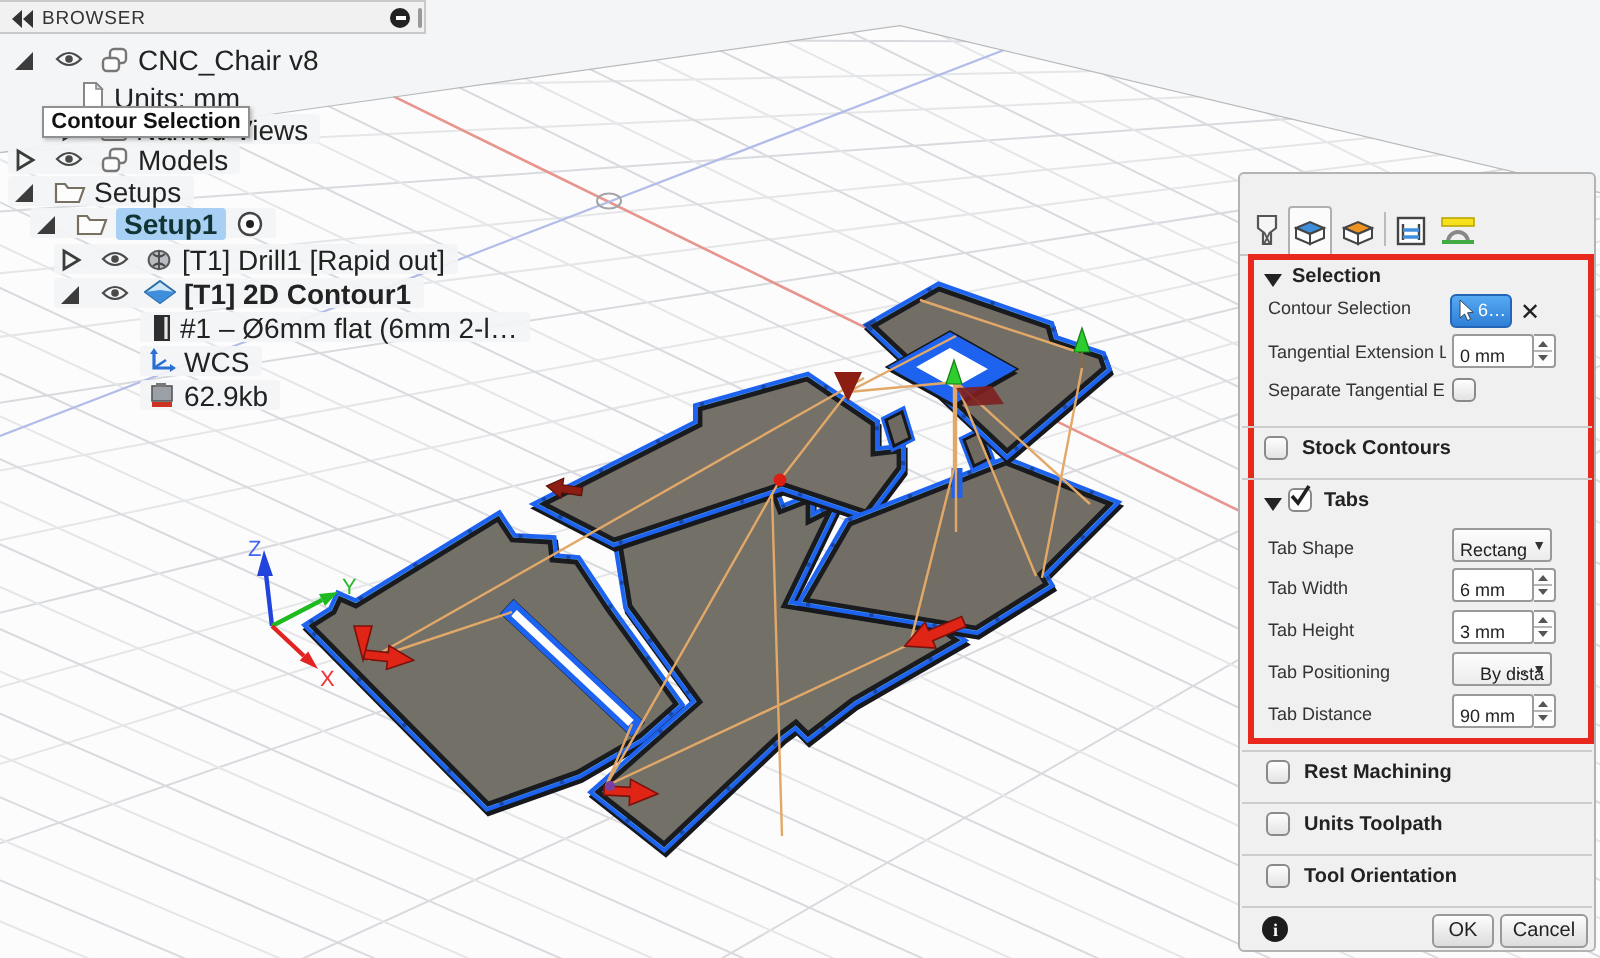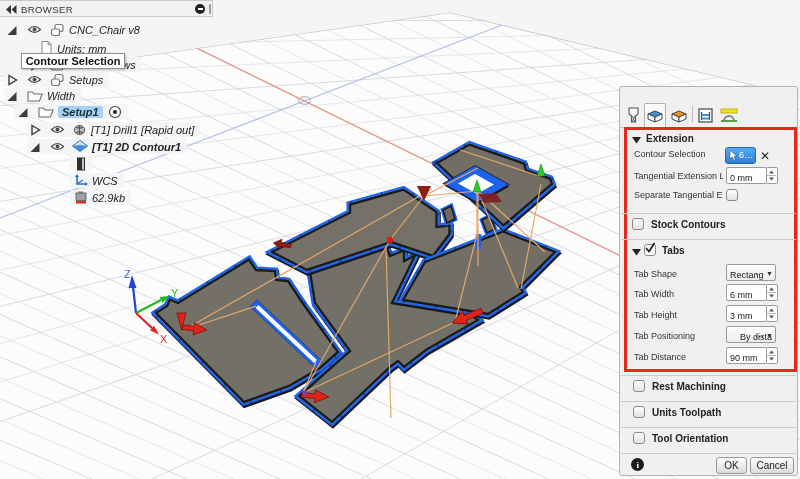--- a/index.html
+++ b/index.html
@@ -1,21 +1,21 @@
 <!DOCTYPE html>
 <html><head>
 <meta charset="utf-8">
 <style>
 html,body{margin:0;padding:0;overflow:hidden;}
 #app{position:relative;width:800px;height:479px;background:#edeeef;overflow:hidden;
   font-family:"Liberation Sans",sans-serif;}
 #scene{position:absolute;left:0;top:0;}
 .row{position:absolute;display:flex;align-items:center;height:15px;
   background:rgba(243,244,245,0.92);border-radius:2px;padding:0 6px 0 2px;
-  font-size:11px;color:#222;white-space:nowrap;font-style:italic;}
+  font-size:14px;color:#222;white-space:nowrap;}
 .row svg{flex:none;}
 .lbl{margin-left:4px;}
 #dlg{position:absolute;left:619px;top:86px;width:179px;height:390px;
   background:#f0f0f0;border:1px solid #b3b3b3;border-radius:3px;
   box-sizing:border-box;font-size:9px;color:#333;}
 .dline{position:absolute;left:1px;right:1px;height:1px;background:#cccccc;}
 .frow{position:absolute;left:17px;font-size:9px;color:#333;white-space:nowrap;}
 .inbox{position:absolute;box-sizing:border-box;background:#ffffff;
   border:1px solid #9a9a9a;border-radius:2px;font-size:9px;color:#222;
   padding:4px 3px;line-height:13px;white-space:nowrap;overflow:hidden;}
@@ -285,31 +285,31 @@
           <polygon points="3,1.5 10.5,6 3,10.5" fill="none" stroke="#3c3c3c" stroke-width="1.4"></polygon>
         </svg>
     <svg width="15" height="11" style="margin-left:9px">
           <path d="M1.5,5.5 Q7.5,-0.5 13.5,5.5 Q7.5,11.5 1.5,5.5 Z" fill="none" stroke="#4a4a4a" stroke-width="1.1"></path>
           <circle cx="7.5" cy="5.5" r="1.9" fill="#4a4a4a"></circle>
         </svg>
     <svg width="15" height="14" style="margin-left:8px">
           <rect x="5" y="1.5" width="8" height="7" rx="2" fill="#fcfcfc" stroke="#777" stroke-width="1.2"></rect>
           <rect x="1.5" y="6" width="8" height="6.5" rx="2" fill="#fcfcfc" stroke="#777" stroke-width="1.2"></rect>
         </svg>
-    <span class="lbl">Setups</span>
+    <span class="lbl">Models</span>
   </div>
 
   <div class="row" style="left:4px;top:88px;">
     <svg width="12" height="12">
           <polygon points="10.5,2 10.5,11 1.5,11" fill="#3c3c3c"></polygon>
         </svg>
     <svg width="16" height="13" style="margin-left:9px">
           <path d="M1,3 h4.5 l1.5,2 h8 l-2.5,7 H1 Z" fill="#fdfdfd" stroke="#776f5f" stroke-width="1.1"></path>
         </svg>
-    <span class="lbl">Width</span>
+    <span class="lbl">Setups</span>
   </div>
 
   <div class="row" style="left:15px;top:104px;">
     <svg width="12" height="12">
           <polygon points="10.5,2 10.5,11 1.5,11" fill="#3c3c3c"></polygon>
         </svg>
     <svg width="16" height="13" style="margin-left:9px">
           <path d="M1,3 h4.5 l1.5,2 h8 l-2.5,7 H1 Z" fill="#fdfdfd" stroke="#776f5f" stroke-width="1.1"></path>
         </svg>
     <span class="lbl" style="background:#a8d0f5;border-radius:2px;padding:0 4px;font-weight:bold;color:#133;">Setup1</span>
@@ -348,20 +348,21 @@
           <polygon points="8,5 15.5,6 8,11.5 0.5,6" fill="#3f8edc"></polygon>
         </svg>
     <span class="lbl">[T1] 2D Contour1</span>
   </div>
 
   <div class="row" style="left:70px;top:156px;">
     <svg width="10" height="14" style="margin-left:4px">
           <rect x="1" y="0.5" width="8" height="13" fill="#2e2e2e"></rect>
           <rect x="6.2" y="1.5" width="1.6" height="11" fill="#e8e8e8"></rect>
         </svg>
+    <span class="lbl">#1 – Ø6mm flat (6mm 2-l…</span>
   </div>
 
   <div class="row" style="left:70px;top:173px;">
     <svg width="14" height="13" style="margin-left:2px">
           <path d="M3,2 L3,10 L12,10" fill="none" stroke="#2a6fd4" stroke-width="1.6"></path>
           <polygon points="1,3 5,3 3,0" fill="#2a6fd4"></polygon>
           <polygon points="11,8 11,12 14,10" fill="#2a6fd4"></polygon>
           <path d="M3,10 L9,6" stroke="#2a6fd4" stroke-width="1.3"></path>
         </svg>
     <span class="lbl">WCS</span>
@@ -407,21 +408,21 @@
           <path d="M4,13 a5,5 0 0 1 10,0" fill="none" stroke="#888" stroke-width="2"></path>
           <rect x="1" y="12" width="16" height="2" fill="#44aa44"></rect>
         </svg>
   </div>
 
   <div style="position:absolute;left:4px;top:40px;width:173px;height:245px;border:3px solid #e8271d;box-sizing:border-box;"></div>
 
   <svg width="9" height="8" style="position:absolute;left:12px;top:49px">
         <polygon points="0,1 9,1 4.5,7.5" fill="#222"></polygon>
       </svg>
-  <span class="sect" style="left:26px;top:46px;">Extension</span>
+  <span class="sect" style="left:26px;top:46px;">Selection</span>
   <span class="frow" style="left:14px;top:62px;">Contour Selection</span>
   <div style="position:absolute;left:105px;top:60px;width:31px;height:17px;border-radius:3px;background:linear-gradient(#56aaf2,#2f7fd8);border:1px solid #2465b5;box-sizing:border-box;">
     <svg width="9" height="11" style="position:absolute;left:3px;top:2px">
           <path d="M1,0 L1,9 L3.3,7 L4.8,10.3 L6.3,9.6 L4.8,6.4 L7.6,6.2 Z" fill="#fff" stroke="#345" stroke-width="0.5"></path>
         </svg>
     <span style="position:absolute;left:13px;top:2px;font-size:9px;color:#fff;">6…</span>
   </div>
   <span style="position:absolute;left:140px;top:62px;font-size:12px;color:#222;">✕</span>
   <span class="frow" style="left:14px;top:84px;max-width:89px;overflow:hidden;">Tangential Extension L...</span>
   <div class="inbox" style="left:106px;top:80px;width:41px;height:17px;">0 mm</div>

